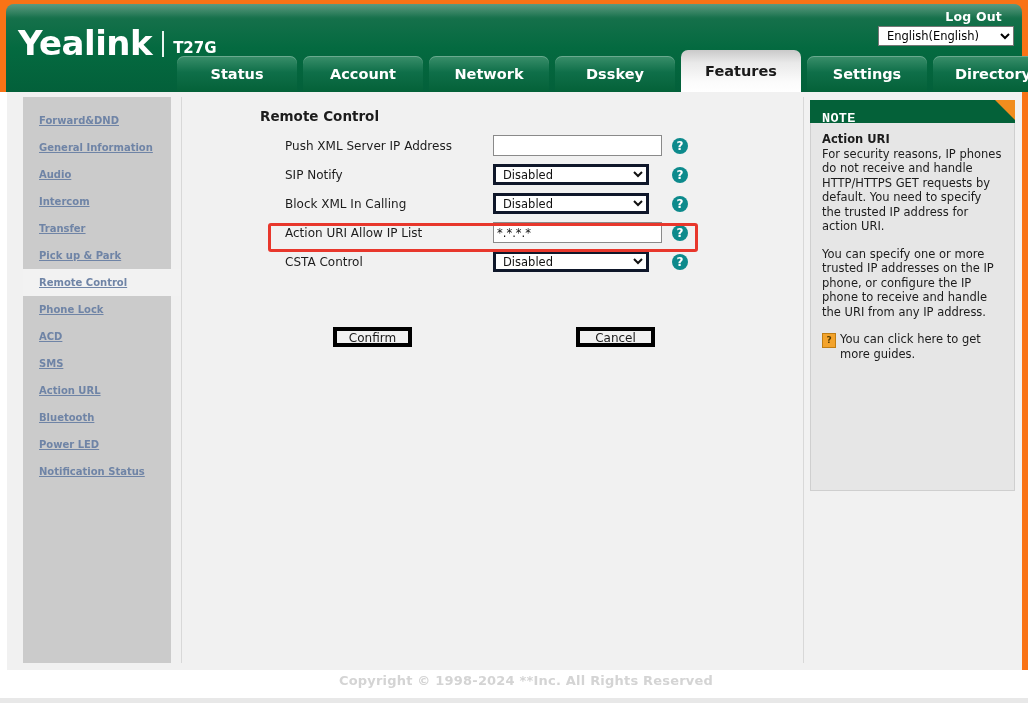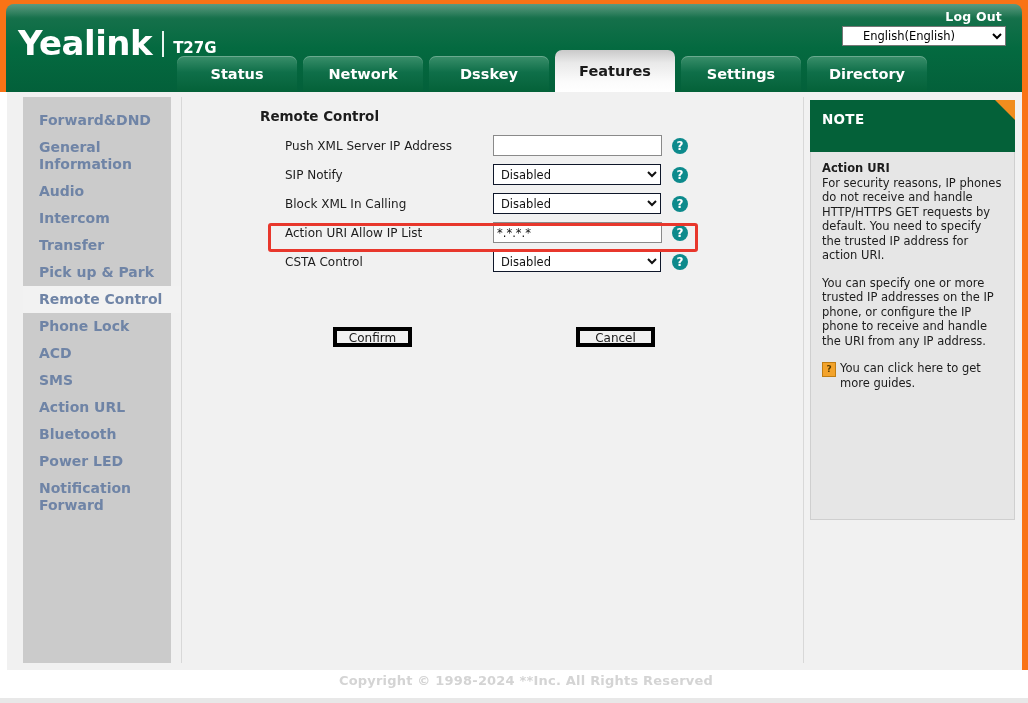--- a/index.html
+++ b/index.html
@@ -60,28 +60,28 @@
     position: absolute;
     right: 20px; top: 5px;
     color: #ffffff;
     font-size: 12.5px;
     font-weight: bold;
     text-decoration: none;
     letter-spacing: .2px;
   }
   .lang-select {
     position: absolute;
-    right: 16px; top: 22px;
-    width: 164px; height: 20px;
+    right: 8px; top: 22px;
+    width: 136px; height: 20px;
     font-family: "DejaVu Sans", sans-serif;
     font-size: 11.5px;
     border: 1px solid #767676;
     background: #ffffff;
     color: #000;
-    padding-left: 16px;
+    padding-left: 4px;
   }
 
   
   .tabs {
     position: absolute;
     left: 177px; top: 50px;
     height: 42px;
     display: flex;
     align-items: flex-end;
     gap: 6px;
@@ -129,25 +129,26 @@
     width: 148px; height: 566px;
     background: #cbcbcb;
     padding-top: 10px;
     box-sizing: border-box;
   }
   .side-item {
     min-height: 26px;
     display: flex; align-items: center;
     padding: 5px 6px 5px 16px;
     color: #6f84a6;
-    font-size: 14px;
+    font-size: 10px;
     font-weight: bold;
     line-height: 17px;
     cursor: pointer;
     box-sizing: border-box;
+    text-decoration: underline;
   }
   .side-item.active {
     background: #f2f2f2;
     width: 159px;
     margin-left: 0px;
   }
 
   
   .content {
     position: absolute;
@@ -191,22 +192,22 @@
     width: 161px; height: 17px;
     border: 1px solid #8a8a8a;
     background: #ffffff;
     font-family: "DejaVu Sans", sans-serif;
     font-size: 11.5px;
     padding: 1px 3px;
     color: #111;
     box-sizing: content-box;
   }
   .sel {
-    width: 168px; height: 21px;
-    border: 1px solid #0f172a;
+    width: 156px; height: 21px;
+    border: 3px solid #0f172a;
     background: #ffffff;
     font-family: "DejaVu Sans", sans-serif;
     font-size: 11.5px;
     color: #111;
     padding-left: 3px;
   }
   .help {
     position: absolute;
     left: 490px;
     width: 16px; height: 16px;
@@ -249,23 +250,24 @@
   .btn.cancel  { left: 394px; }
 
   
   .note {
     position: absolute;
     left: 810px; top: 100px;
     width: 205px;
   }
   .note-head {
     position: relative;
-    height: 52px;
+    height: 23px;
     background: #046139;
     overflow: hidden;
+    font-family: Liberation Mono, monospace;
   }
   .note-head .t {
     position: absolute;
     left: 12px; top: 11px;
     color: #ffffff;
     font-size: 13.5px;
     font-weight: bold;
     letter-spacing: .3px;
   }
   .note-corner {
@@ -344,20 +346,21 @@
       <span class="logo-model">T27G</span>
     </div>
     <a class="logout" href="#">Log Out</a>
     <select class="lang-select">
       <option>English(English)</option>
     </select>
   </div>
 
   <div class="tabs">
     <div class="tab">Status</div>
+    <div class="tab">Account</div>
     <div class="tab">Network</div>
     <div class="tab">Dsskey</div>
     <div class="tab active">Features</div>
     <div class="tab">Settings</div>
     <div class="tab">Directory</div>
 
   </div>
 
   <div class="page-bg"></div>
   <div class="left-white"></div>
@@ -369,21 +372,21 @@
     <div class="side-item">Intercom</div>
     <div class="side-item">Transfer</div>
     <div class="side-item">Pick up &amp; Park</div>
     <div class="side-item active">Remote Control</div>
     <div class="side-item">Phone Lock</div>
     <div class="side-item">ACD</div>
     <div class="side-item">SMS</div>
     <div class="side-item">Action URL</div>
     <div class="side-item">Bluetooth</div>
     <div class="side-item">Power LED</div>
-    <div class="side-item">Notification Forward</div>
+    <div class="side-item">Notification Status</div>
   </div>
 
   <div class="content">
     <div class="section-title">Remote Control</div>
 
     <div class="form">
 
       <div class="row">
         <span class="lbl">Push XML Server IP Address</span>
         <span class="fld">

